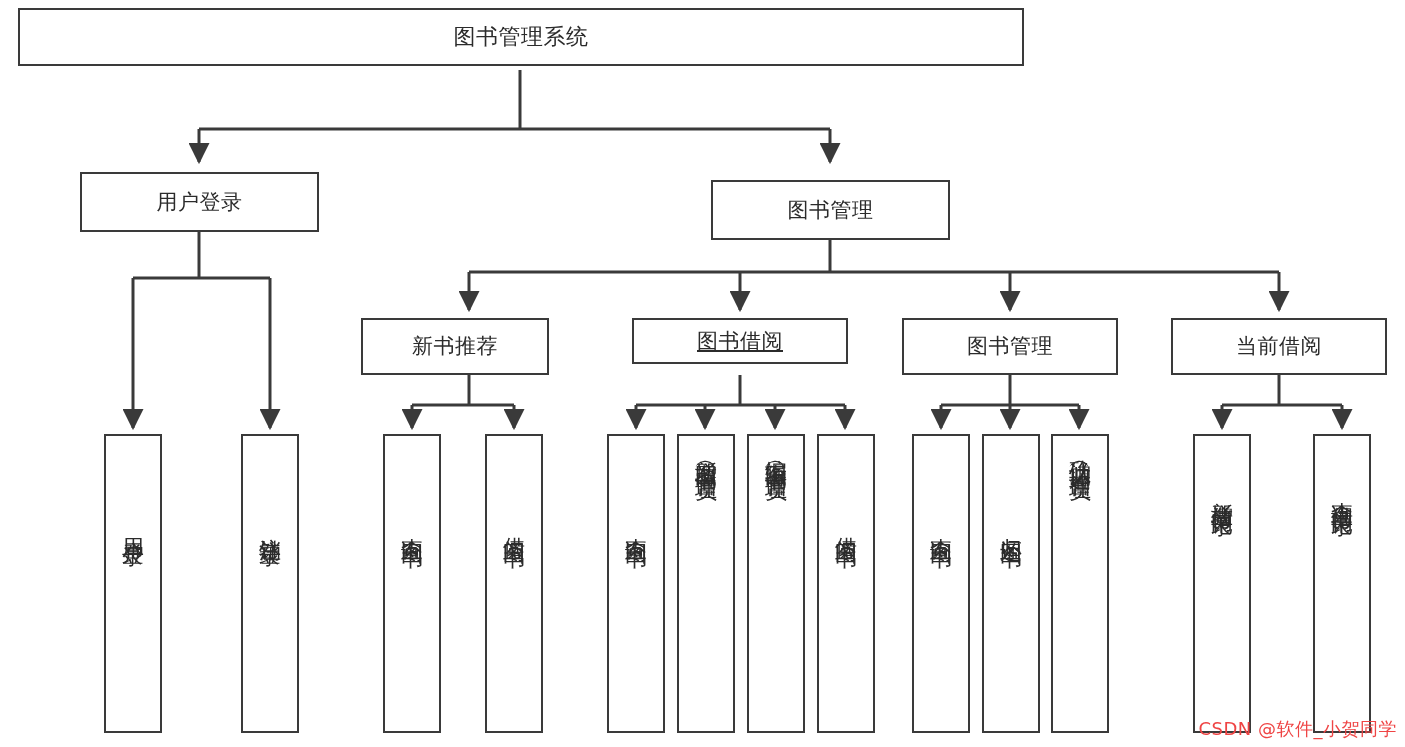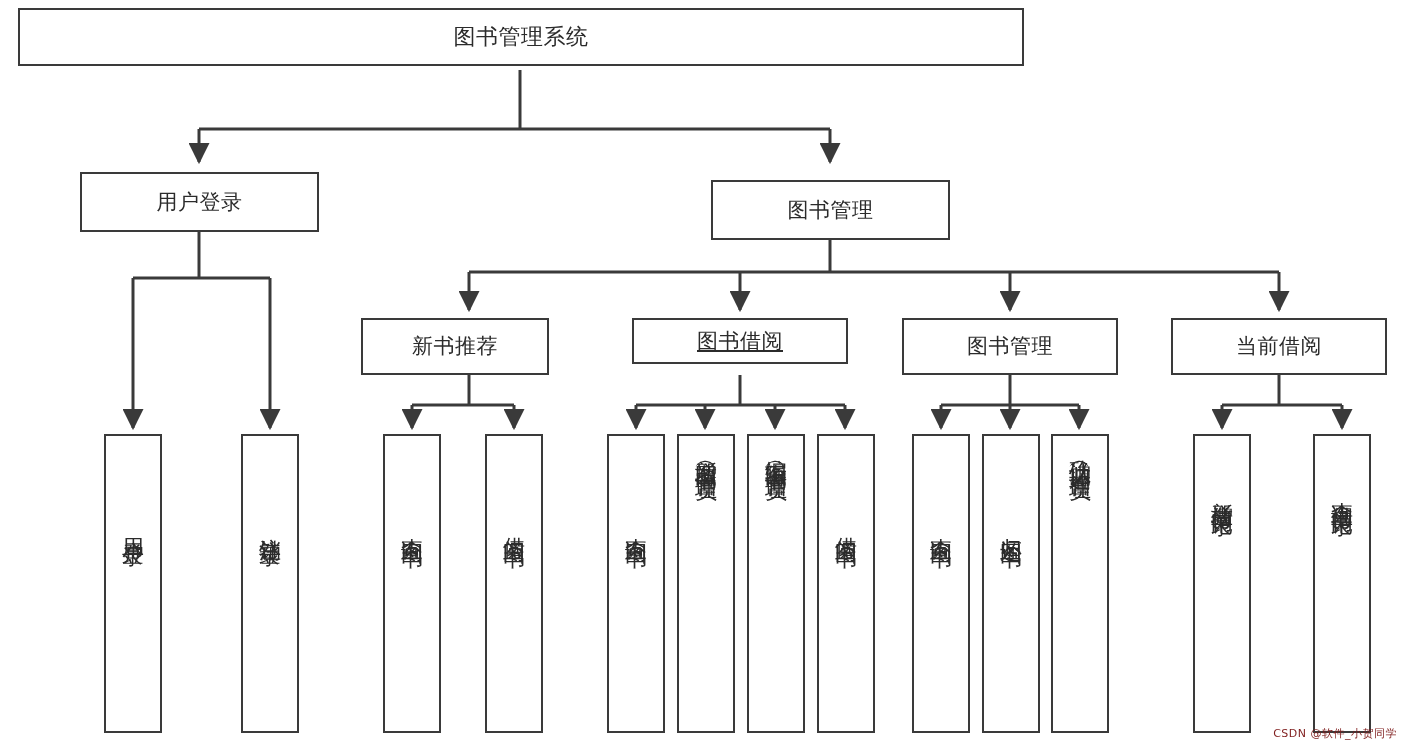--- a/index.html
+++ b/index.html
@@ -69,22 +69,22 @@
   .node.vert.mid .node-label {
     margin-top: 78px;
   }
   .node.vert.mid2 .node-label {
     margin-top: 42px;
   }
   #watermark {
     position: absolute;
     right: 8px;
     bottom: 6px;
-    font-size: 11px;
-    color: #7f1d1d;
+    font-size: 18px;
+    color: #ef4444;
     letter-spacing: 0.5px;
     white-space: nowrap;
     user-select: none;
   }
 </style>
 </head>
 <body>
 
 <div id="diagram">
 

